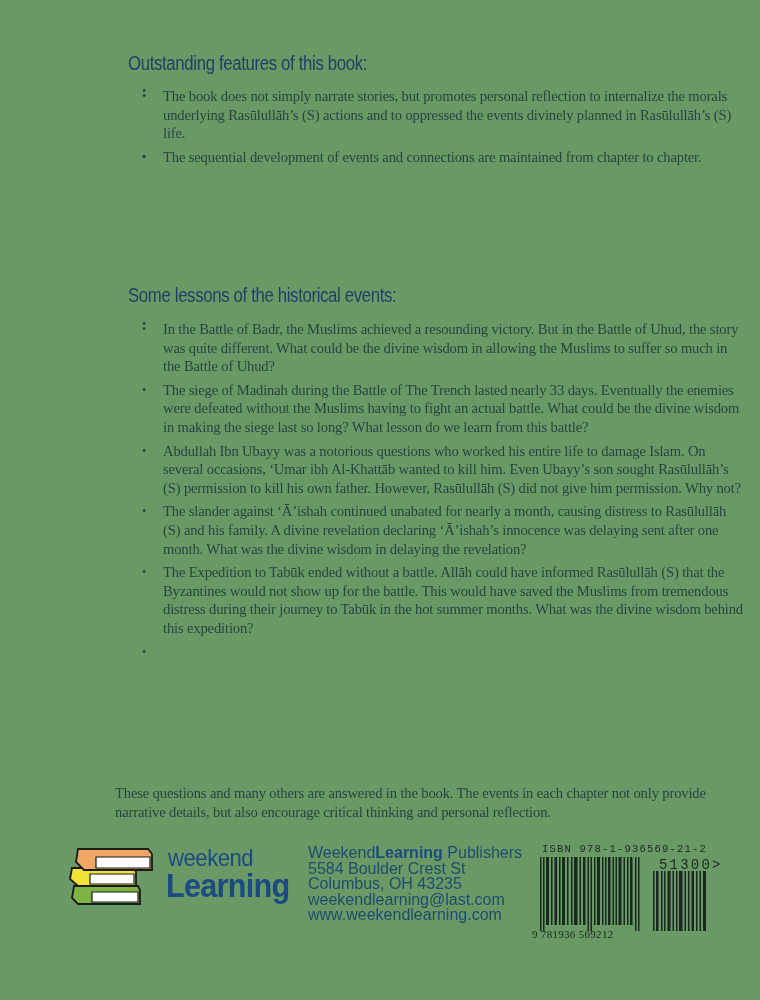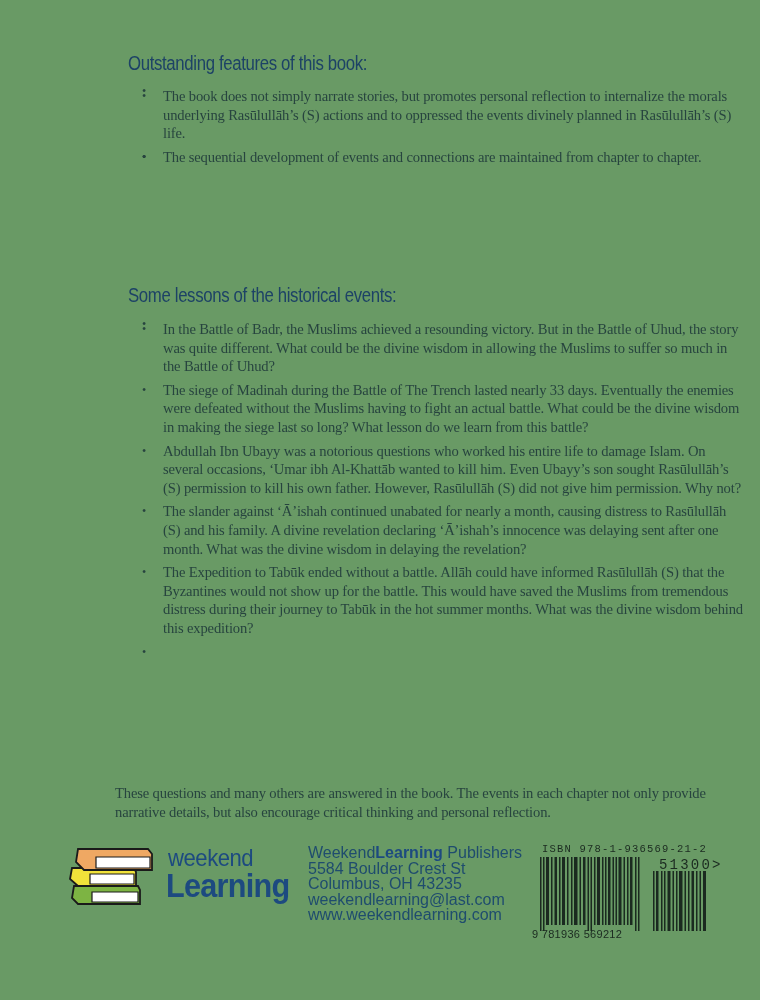--- a/index.html
+++ b/index.html
@@ -150,21 +150,21 @@
       position: absolute;
       left: 121px;
       top: 28px;
       width: 54px;
       height: 60px;
     }
     .ean-digits {
       position: absolute;
       left: 0;
       top: 85px;
-      font-family: Liberation Sans, sans-serif;
+      font-family: Liberation Serif, serif;
       font-size: 11px;
       letter-spacing: 0.3px;
       color: #1b2a20;
       white-space: nowrap;
     }
   </style>
 </head>
 <body>
 
 <h2 class="heading h1">Outstanding features of this book:</h2>

